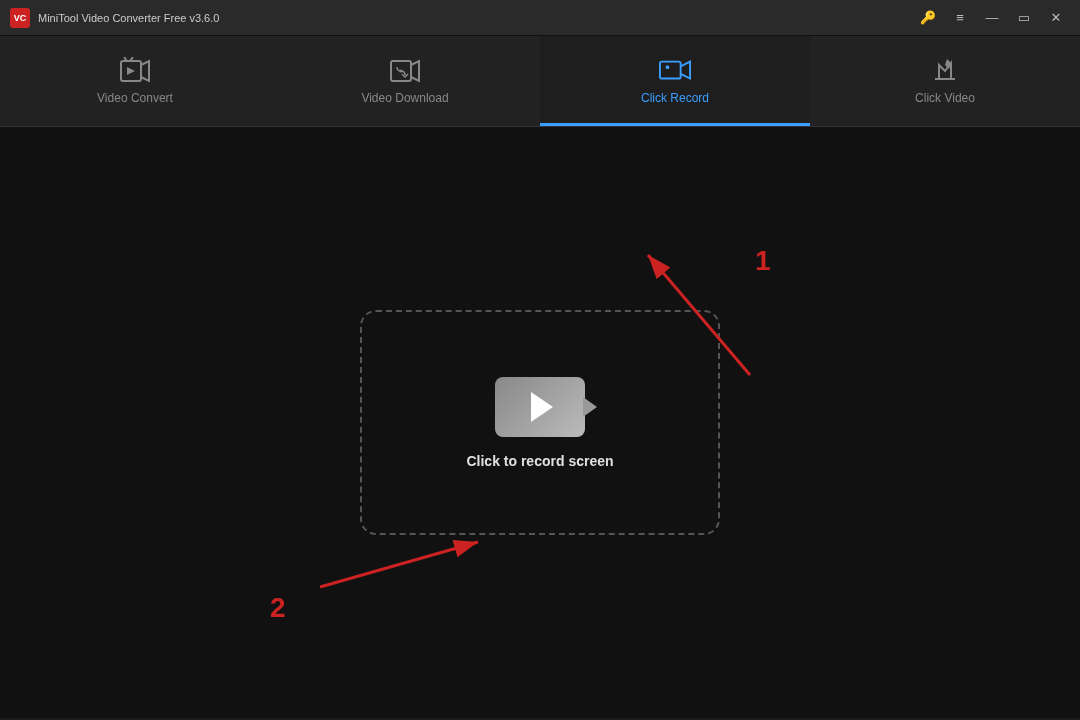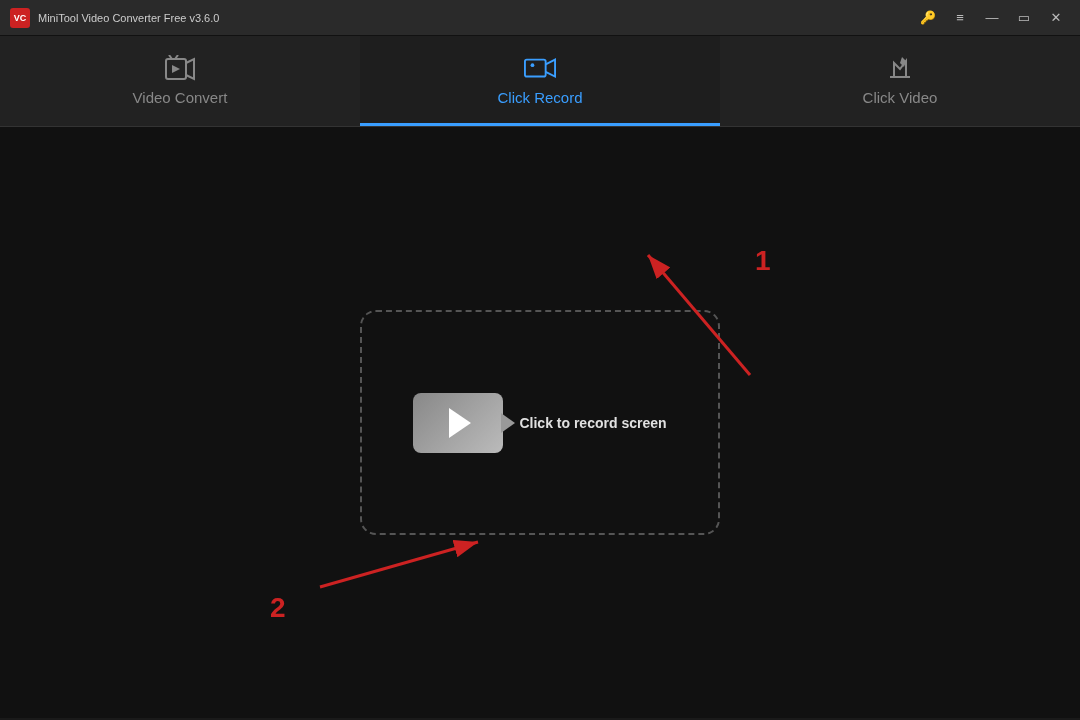--- a/index.html
+++ b/index.html
@@ -98,42 +98,42 @@
 
     .nav-tab-icon {
       width: 32px;
       height: 28px;
       display: flex;
       align-items: center;
       justify-content: center;
     }
 
     .nav-tab-label {
-      font-size: 15px;
+      font-size: 12px;
     }
 
     
     .main-content {
       position: relative;
       width: 100%;
       height: calc(720px - 36px - 93px);
       background: #111;
       display: flex;
       align-items: center;
       justify-content: center;
     }
 
     
     .record-card {
       width: 360px;
       height: 225px;
       border: 2px dashed #555;
       border-radius: 16px;
       display: flex;
-      flex-direction: row;
+      flex-direction: column;
       align-items: center;
       justify-content: center;
       gap: 16px;
       cursor: pointer;
       background: transparent;
     }
 
     .record-icon {
       width: 90px;
       height: 60px;
@@ -219,20 +219,32 @@
         <rect x="2" y="4" width="20" height="20" rx="2" fill="none" stroke="#888" stroke-width="2"></rect>
         <path d="M8 10 L8 18 L16 14 Z" fill="#888"></path>
         <path d="M22 8 L30 4 L30 24 L22 20" fill="none" stroke="#888" stroke-width="2"></path>
         <path d="M5 0 L8 4" stroke="#888" stroke-width="2"></path>
         <path d="M14 0 L11 4" stroke="#888" stroke-width="2"></path>
       </svg>
     </div>
     <span class="nav-tab-label">Video Convert</span>
   </div>
 
+  <div class="nav-tab">
+    <div class="nav-tab-icon">
+      <svg width="32" height="28" viewBox="0 0 32 28">
+        <rect x="2" y="4" width="20" height="20" rx="2" fill="none" stroke="#888" stroke-width="2"></rect>
+        <path d="M22 8 L30 4 L30 24 L22 20" fill="none" stroke="#888" stroke-width="2"></path>
+        <circle cx="12" cy="14" r="1.5" fill="#888"></circle>
+        <path d="M8 10 Q8 14 12 14 Q16 14 16 18" fill="none" stroke="#888" stroke-width="1.5"></path>
+        <path d="M13 17 L16 20 L19 17" fill="none" stroke="#888" stroke-width="1.5"></path>
+      </svg>
+    </div>
+    <span class="nav-tab-label">Video Download</span>
+  </div>
 
   <div class="nav-tab active">
     <div class="nav-tab-icon">
       <svg width="34" height="28" viewBox="0 0 34 28">
         <rect x="1" y="4" width="22" height="18" rx="2" fill="none" stroke="#3a9eff" stroke-width="2"></rect>
         <path d="M23 9 L33 4 L33 22 L23 17" fill="none" stroke="#3a9eff" stroke-width="2"></path>
         <circle cx="9" cy="10" r="2" fill="#3a9eff"></circle>
       </svg>
     </div>
     <span class="nav-tab-label">Click Record</span>

